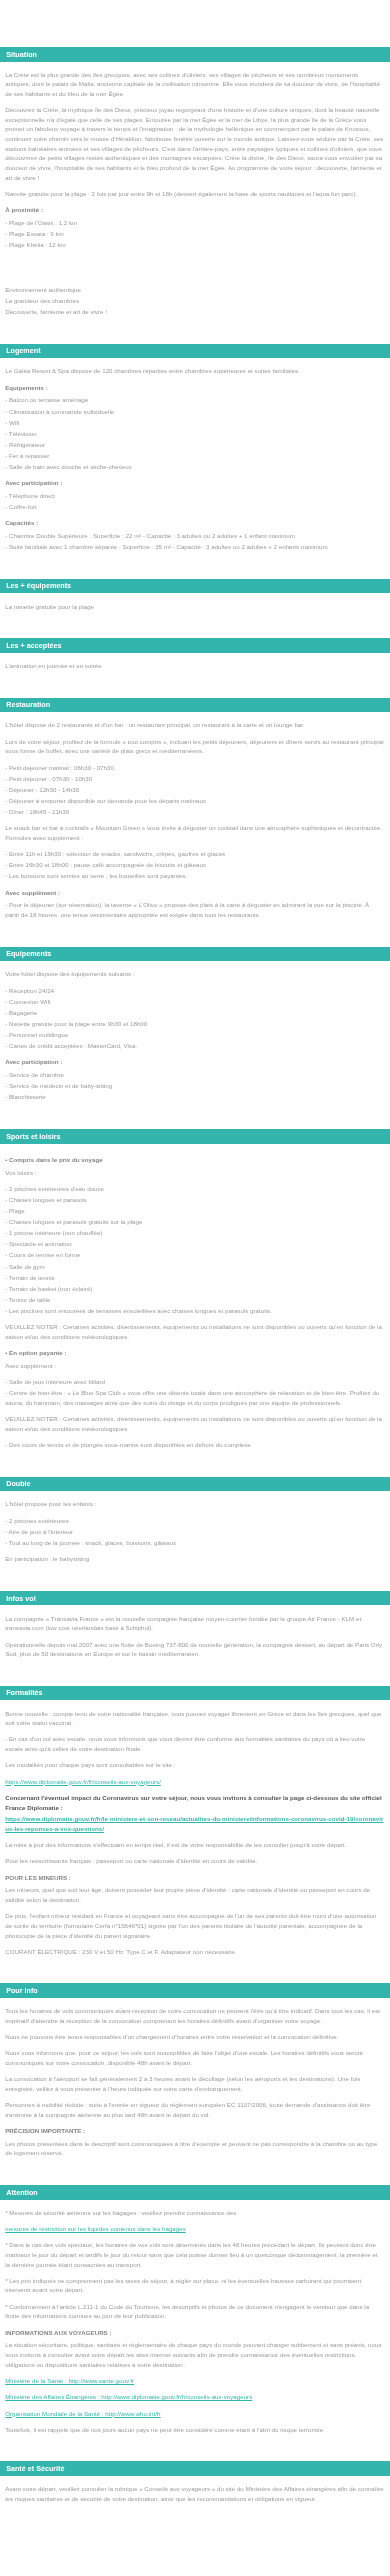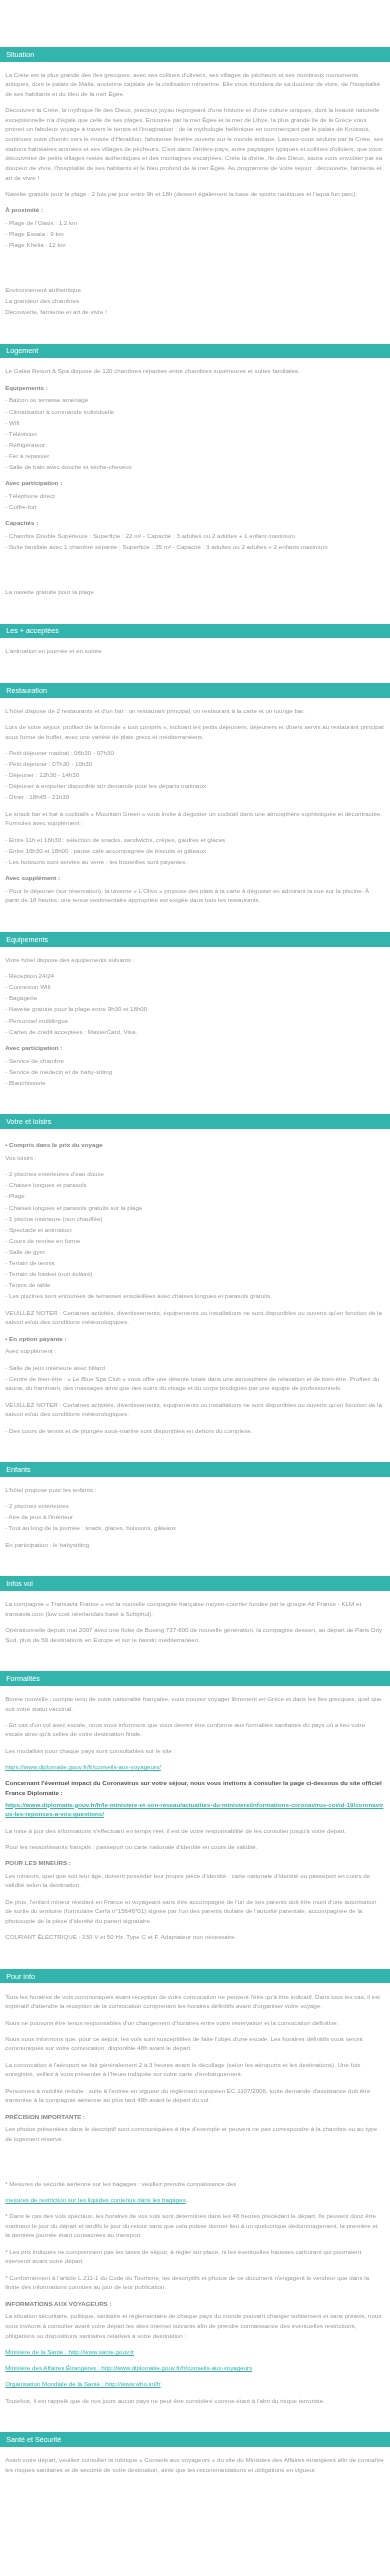--- a/index.html
+++ b/index.html
@@ -6,21 +6,21 @@
   * { margin:0; padding:0; box-sizing:border-box; }
   html,body { background:#ffffff; }
   body {
     width:391px; min-height:3532px; margin:0 auto;
     font-family:"Liberation Sans", sans-serif;
     padding-top:47px;
   }
   .section { margin-bottom:27px; }
   .bar {
     background:var(--accent); color:#ffffff;
-    font-size:7.2px; font-weight:normal;
+    font-size:7.2px; font-weight:bold;
     padding:2.6px 6.2px; line-height:1.3;
   }
   .content {
     padding:8.2px 7.2px 0 5.2px;
     color:var(--body-text);
     font-size:6.2px; line-height:1.55;
   }
   .content p.p { margin-bottom:6.7px; }
   .content p.li { margin-bottom:1.5px; }
   .content p.li + p.p, .content p.li + p.subhead { margin-top:6.7px; }
@@ -67,20 +67,21 @@
           <p class="li">- Salle de bain avec douche et sèche-cheveux</p>
           <p class="subhead">Avec participation :</p>
           <p class="li">- Téléphone direct</p>
           <p class="li">- Coffre-fort</p>
           <p class="subhead">Capacités :</p>
           <p class="li">- Chambre Double Supérieure : Superficie : 22 m² - Capacité : 3 adultes ou 2 adultes + 1 enfant maximum</p>
           <p class="li">- Suite familiale avec 1 chambre séparée : Superficie : 35 m² - Capacité : 3 adultes ou 2 adultes + 2 enfants maximum</p>
         </div>
       </section>
       <section class="section">
+        <div class="bar"><span>Les + équipements</span></div>
         <div class="content">
           <p class="p">La navette gratuite pour la plage</p>
         </div>
       </section>
       <section class="section">
         <div class="bar"><span>Les + acceptées</span></div>
         <div class="content">
           <p class="p">L'animation en journée et en soirée</p>
         </div>
       </section>
@@ -112,21 +113,21 @@
           <p class="li">- Navette gratuite pour la plage entre 9h30 et 18h00</p>
           <p class="li">- Personnel multilingue</p>
           <p class="li">- Cartes de crédit acceptées : MasterCard, Visa.</p>
           <p class="subhead">Avec participation :</p>
           <p class="li">- Service de chambre</p>
           <p class="li">- Service de médecin et de baby-sitting</p>
           <p class="li">- Blanchisserie</p>
         </div>
       </section>
       <section class="section">
-        <div class="bar"><span>Votre et loisirs</span></div>
+        <div class="bar"><span>Sports et loisirs</span></div>
         <div class="content">
           <p class="subhead">• Compris dans le prix du voyage</p>
           <p class="p">Vos loisirs :</p>
           <p class="li">- 2 piscines extérieures d'eau douce</p>
           <p class="li">- Chaises longues et parasols</p>
           <p class="li">- Plage</p>
           <p class="li">- Chaises longues et parasols gratuits sur la plage</p>
           <p class="li">- 1 piscine intérieure (non chauffée)</p>
           <p class="li">- Spectacle et animation</p>
           <p class="li">- Cours de remise en forme</p>
@@ -138,21 +139,21 @@
           <p class="p">VEUILLEZ NOTER : Certaines activités, divertissements, équipements ou installations ne sont disponibles ou ouverts qu'en fonction de la saison et/ou des conditions météorologiques.</p>
           <p class="subhead">• En option payante :</p>
           <p class="p">Avec supplément :</p>
           <p class="li">- Salle de jeux intérieure avec billard</p>
           <p class="li">- Centre de bien-être : « Le Blue Spa Club » vous offre une détente totale dans une atmosphère de relaxation et de bien-être. Profitez du sauna, du hammam, des massages ainsi que des soins du visage et du corps prodigués par une équipe de professionnels.</p>
           <p class="p">VEUILLEZ NOTER : Certaines activités, divertissements, équipements ou installations ne sont disponibles ou ouverts qu'en fonction de la saison et/ou des conditions météorologiques.</p>
           <p class="li">- Des cours de tennis et de plongée sous-marine sont disponibles en dehors du complexe.</p>
         </div>
       </section>
       <section class="section">
-        <div class="bar"><span>Enfants</span></div>
+        <div class="bar"><span>Double</span></div>
         <div class="content">
           <p class="p">L'hôtel propose pour les enfants :</p>
           <p class="li">- 2 piscines extérieures</p>
           <p class="li">- Aire de jeux à l'intérieur</p>
           <p class="li">- Tout au long de la journée : snack, glaces, boissons, gâteaux</p>
           <p class="p">En participation : le babysitting</p>
         </div>
       </section>
       <section class="section">
         <div class="bar"><span>Infos vol</span></div>
@@ -184,20 +185,21 @@
           <p class="p">Tous les horaires de vols communiqués avant réception de votre convocation ne peuvent l'être qu'à titre indicatif. Dans tous les cas, il est impératif d'attendre la réception de la convocation comprenant les horaires définitifs avant d'organiser votre voyage.</p>
           <p class="p">Nous ne pouvons être tenus responsables d'un changement d'horaires entre votre réservation et la convocation définitive.</p>
           <p class="p">Nous vous informons que, pour ce séjour, les vols sont susceptibles de faire l'objet d'une escale. Les horaires définitifs vous seront communiqués sur votre convocation, disponible 48h avant le départ.</p>
           <p class="p">La convocation à l'aéroport se fait généralement 2 à 3 heures avant le décollage (selon les aéroports et les destinations). Une fois enregistré, veillez à vous présenter à l'heure indiquée sur votre carte d'embarquement.</p>
           <p class="p">Personnes à mobilité réduite : suite à l'entrée en vigueur du règlement européen EC 1107/2006, toute demande d'assistance doit être transmise à la compagnie aérienne au plus tard 48h avant le départ du vol.</p>
           <p class="subhead">PRÉCISION IMPORTANTE :</p>
           <p class="p">Les photos présentées dans le descriptif sont communiquées à titre d'exemple et peuvent ne pas correspondre à la chambre ou au type de logement réservé.</p>
         </div>
       </section>
       <section class="section">
+        <div class="bar"><span>Attention</span></div>
         <div class="content">
           <p class="p">* Mesures de sécurité aérienne sur les bagages : veuillez prendre connaissance des</p>
           <a href="#" class="link">mesures de restriction sur les liquides contenus dans les bagages</a>
           <p class="p">* Dans le cas des vols spéciaux, les horaires de vos vols sont déterminés dans les 48 heures précédant le départ. Ils peuvent donc être matinaux le jour du départ et tardifs le jour du retour sans que cela puisse donner lieu à un quelconque dédommagement, la première et la dernière journée étant consacrées au transport.</p>
           <p class="p">* Les prix indiqués ne comprennent pas les taxes de séjour, à régler sur place, ni les éventuelles hausses carburant qui pourraient intervenir avant votre départ.</p>
           <p class="p">* Conformément à l'article L.211-1 du Code du Tourisme, les descriptifs et photos de ce document n'engagent le vendeur que dans la limite des informations connues au jour de leur publication.</p>
           <p class="subhead">INFORMATIONS AUX VOYAGEURS :</p>
           <p class="p">La situation sécuritaire, politique, sanitaire et réglementaire de chaque pays du monde pouvant changer subitement et sans préavis, nous vous invitons à consulter avant votre départ les sites internet suivants afin de prendre connaissance des éventuelles restrictions, obligations ou dispositions sanitaires relatives à votre destination :</p>
           <a href="#" class="link">Ministère de la Santé : http://www.sante.gouv.fr</a>
           <a href="#" class="link">Ministère des Affaires Étrangères : http://www.diplomatie.gouv.fr/fr/conseils-aux-voyageurs</a>

